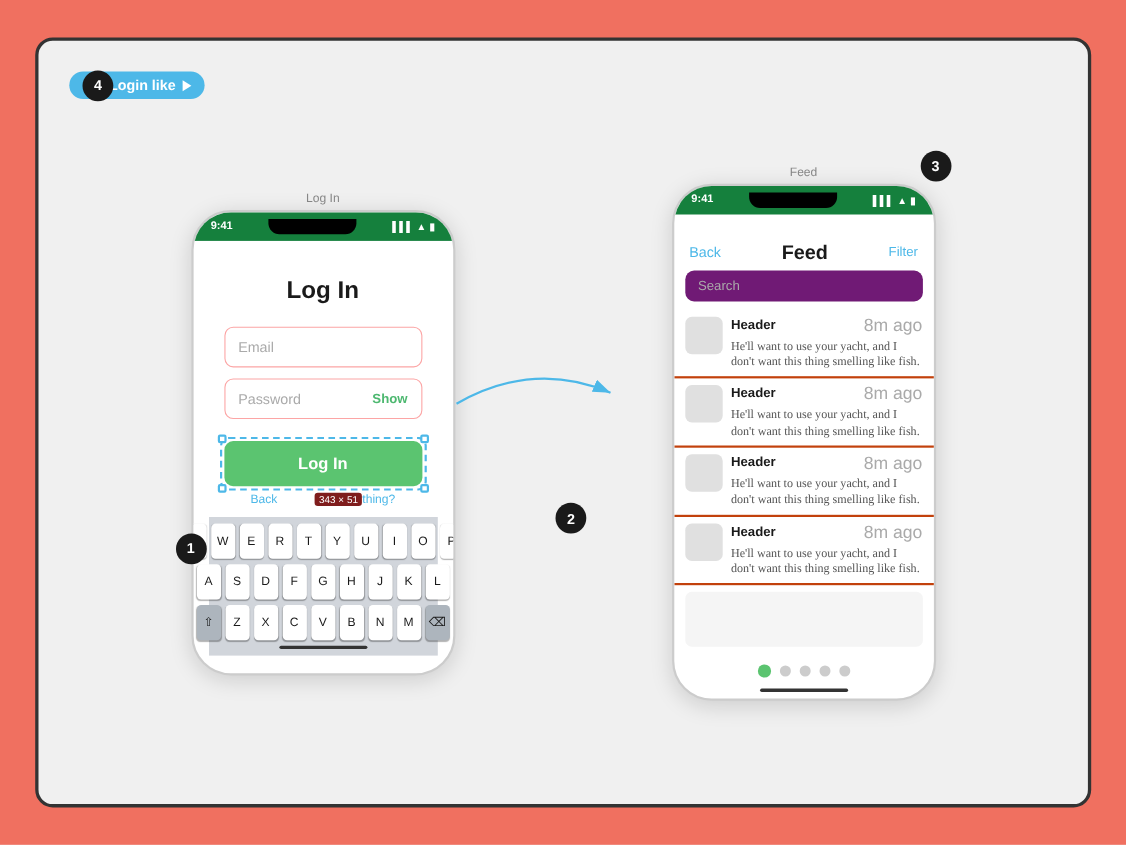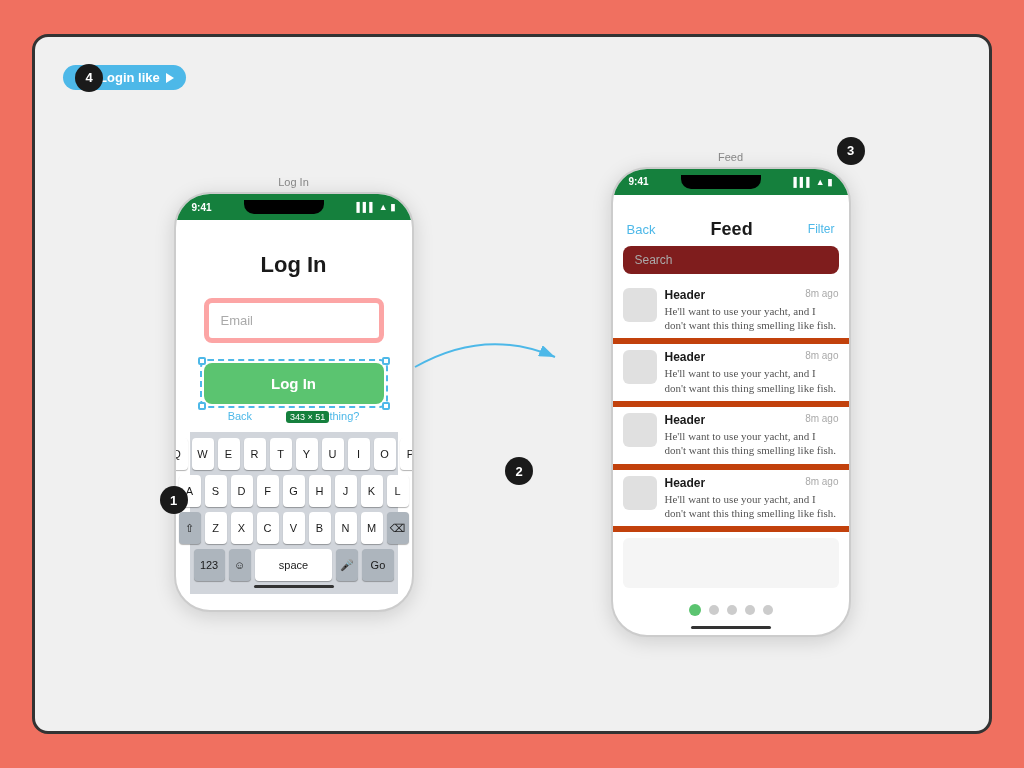--- a/index.html
+++ b/index.html
@@ -117,21 +117,21 @@
       padding: 16px 14px;
     }
     .login-title {
       text-align: center;
       font-size: 22px;
       font-weight: 700;
       margin-bottom: 20px;
       color: #1a1a1a;
     }
     .input-field {
-      border: 5px solid #fca5a5;
+      border: 1px solid #fca5a5;
       border-radius: 8px;
       padding: 10px 12px;
       font-size: 13px;
       color: #aaa;
       margin-bottom: 10px;
       width: 100%;
       display: flex;
       justify-content: space-between;
       align-items: flex-start;
     }
@@ -172,21 +172,21 @@
       background: white;
       border: 2px solid #4db8e8;
       border-radius: 2px;
     }
     .handle.tl { top: -4px; left: -4px; }
     .handle.tr { top: -4px; right: -4px; }
     .handle.bl { bottom: -4px; left: -4px; }
     .handle.br { bottom: -4px; right: -4px; }
 
     .dimension-badge {
-      background: #15803d;
+      background: #7f1d1d;
       color: white;
       font-size: 9px;
       padding: 1px 4px;
       border-radius: 3px;
       display: inline;
       margin-left: 34px;
     }
     .forgot-text {
       text-align: center;
       font-size: 11px;
@@ -283,30 +283,30 @@
       font-size: 18px;
       font-weight: 700;
       color: #1a1a1a;
     }
     .feed-filter {
       color: #4db8e8;
       font-size: 12px;
     }
     .feed-search {
       margin: 0 10px 8px;
-      background: #7f1d1d;
+      background: #701a75;
       border-radius: 8px;
       padding: 7px 12px;
       font-size: 12px;
       color: #aaa;
     }
     .feed-item {
       display: flex;
       padding: 6px 10px;
-      border-bottom: 6px solid #c2410c;
+      border-bottom: 2px solid #c2410c;
       gap: 8px;
     }
     .feed-avatar {
       width: 34px;
       height: 34px;
       background: #e0e0e0;
       border-radius: 6px;
       flex-shrink: 0;
     }
     .feed-item-content {
@@ -316,21 +316,21 @@
       display: flex;
       justify-content: space-between;
       margin-bottom: 2px;
     }
     .feed-item-name {
       font-size: 12px;
       font-weight: 700;
       color: #1a1a1a;
     }
     .feed-item-time {
-      font-size: 10px;
+      font-size: 16px;
       color: #aaa;
     }
     .feed-item-text {
       font-size: 11px;
       color: #555;
       line-height: 1.3;
       font-family: Liberation Serif, serif;
     }
     .feed-empty-box {
       margin: 6px 10px;
@@ -390,20 +390,24 @@
       </div>
 
       <div class="phone-content">
         <div style="padding: 16px 14px 0;">
           <div class="login-title">Log In</div>
 
           <div class="input-field">
             <span style="color:#aaa; font-size:13px;">Email</span>
           </div>
 
+          <div class="input-field">
+            <span style="color:#aaa; font-size:13px;">Password</span>
+            <span class="input-show">Show</span>
+          </div>
 
           <div class="login-btn-wrapper">
             <div class="selection-handles">
               <div class="handle tl"></div>
               <div class="handle tr"></div>
               <div class="handle bl"></div>
               <div class="handle br"></div>
             </div>
             <div class="login-btn">Log In</div>
           </div>
@@ -441,27 +445,20 @@
             <div class="kb-key dark">⇧</div>
             <div class="kb-key">Z</div>
             <div class="kb-key">X</div>
             <div class="kb-key">C</div>
             <div class="kb-key">V</div>
             <div class="kb-key">B</div>
             <div class="kb-key">N</div>
             <div class="kb-key">M</div>
             <div class="kb-key dark">⌫</div>
           </div>
-          <div class="kb-bottom">
-            <div class="kb-key dark wide">123</div>
-            <div class="kb-key dark" style="flex:0.8;">☺</div>
-            <div class="kb-key space">space</div>
-            <div class="kb-key dark" style="flex:0.8;">🎤</div>
-            <div class="kb-key dark wide">Go</div>
-          </div>
           <div class="home-bar-login"></div>
         </div>
       </div>
     </div>
 
     <div class="num-badge" style="left: -14px; top: 310px;">1</div>
   </div>
 
   <svg class="arrow-svg" style="left: 360px; top: 280px; width: 180px; height: 80px;" viewBox="0 0 180 80">
     <defs>

